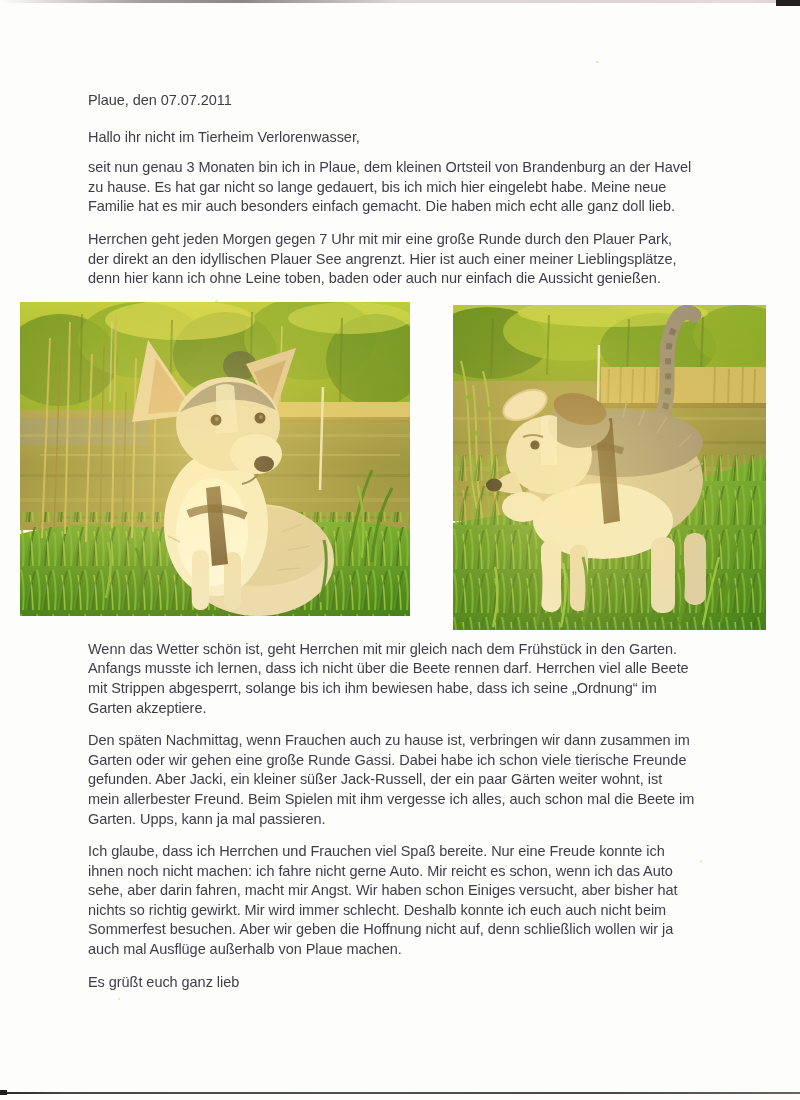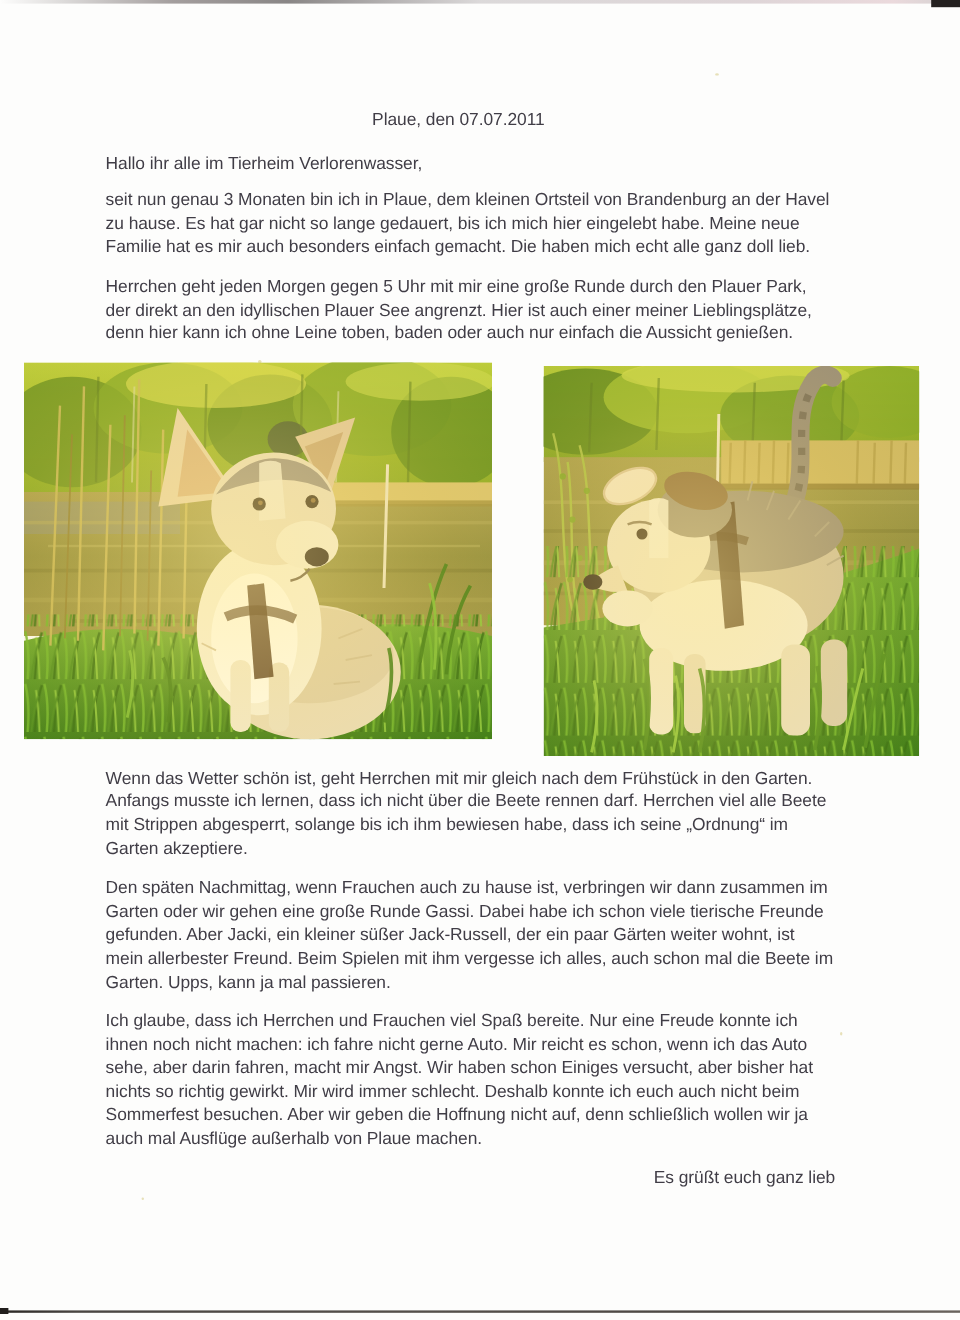--- a/index.html
+++ b/index.html
@@ -16,24 +16,24 @@
   .scan-top-edge{position:absolute;top:0;left:0;width:800px;height:3px;
     background:linear-gradient(90deg,rgba(120,110,110,0) 0%,rgba(90,80,80,.55) 18%,rgba(60,55,55,.6) 30%,rgba(120,110,115,.25) 50%,rgba(150,120,130,.3) 78%,rgba(200,150,160,.35) 93%,rgba(40,35,35,.2) 100%);}
   .scan-top-right{position:absolute;top:0;right:0;width:24px;height:6px;background:#24201f;}
   .scan-bottom-edge{position:absolute;top:1092px;left:0;width:800px;height:2px;
     background:linear-gradient(90deg,#2a2724 0%,#4a4642 8%,#55504b 45%,#4c4743 75%,#6a645e 100%);}
   .scan-bottom-left{position:absolute;top:1090px;left:0;width:7px;height:5px;background:#211e1c;}
   .speck{position:absolute;border-radius:50%;background:rgba(214,200,130,.55);}
 
   .content{position:absolute;top:0;left:0;width:800px;padding:91px 0 0 88px;box-sizing:border-box;}
   .textblock{width:608px;font-size:14.5px;line-height:19.6px;letter-spacing:-0.05px;}
-  .date-line{width:588px;text-align:center;margin:0 0 17px 0;}
+  .date-line{width:588px;text-align:left;margin:0 0 17px 0;}
   .greeting{margin:0 0 11px 0;}
   p.body-par{margin:4px 0 13px 0;}
-  .closing{margin:2px 0 16px 0;text-align:right;}
+  .closing{margin:2px 0 16px 0;}
   .signature{margin:0;}
 
   .photos{margin:2px 0 10px -68px;width:746px;display:flex;gap:43px;align-items:flex-start;}
   .photo{margin:0;padding:0;line-height:0;}
   .photo svg{display:block;}
   .photo-right{margin-top:3px;}
 </style>
 </head>
 <body>
 
@@ -44,23 +44,23 @@
   <div class="scan-bottom-edge"></div>
   <div class="scan-bottom-left"></div>
   <div class="speck" style="left:215px;top:300px;width:3px;height:3px;"></div>
   <div class="speck" style="left:596px;top:61px;width:3px;height:2px;"></div>
   <div class="speck" style="left:118px;top:998px;width:2px;height:2px;"></div>
   <div class="speck" style="left:700px;top:860px;width:2px;height:3px;"></div>
 
   <div class="content">
     <div class="textblock">
       <div class="date-line">Plaue, den 07.07.2011</div>
-      <div class="greeting">Hallo ihr alle im Tierheim Verlorenwasser,</div>
+      <div class="greeting">Hallo ihr nicht im Tierheim Verlorenwasser,</div>
       <p class="body-par">seit nun genau 3 Monaten bin ich in Plaue, dem kleinen Ortsteil von Brandenburg an der Havel zu hause. Es hat gar nicht so lange gedauert, bis ich mich hier eingelebt habe. Meine neue Familie hat es mir auch besonders einfach gemacht. Die haben mich echt alle ganz doll lieb.</p>
-      <p class="body-par">Herrchen geht jeden Morgen gegen 5 Uhr mit mir eine große Runde durch den Plauer Park, der direkt an den idyllischen Plauer See angrenzt. Hier ist auch einer meiner Lieblingsplätze, denn hier kann ich ohne Leine toben, baden oder auch nur einfach die Aussicht genießen.</p>
+      <p class="body-par">Herrchen geht jeden Morgen gegen 7 Uhr mit mir eine große Runde durch den Plauer Park, der direkt an den idyllischen Plauer See angrenzt. Hier ist auch einer meiner Lieblingsplätze, denn hier kann ich ohne Leine toben, baden oder auch nur einfach die Aussicht genießen.</p>
     </div>
 
     <div class="photos">
 
       <figure class="photo photo-left" aria-label="small grey-white dog sitting in sunlit grass at the lakeside with trees across the water">
         <svg width="390" height="314" viewBox="0 0 390 314">
           <defs>
             <linearGradient id="LtreeG" x1="0" y1="0" x2="0" y2="1">
               <stop offset="0" stop-color="#b9cb38"></stop>
                 <stop offset="0.55" stop-color="#9eb728"></stop>

